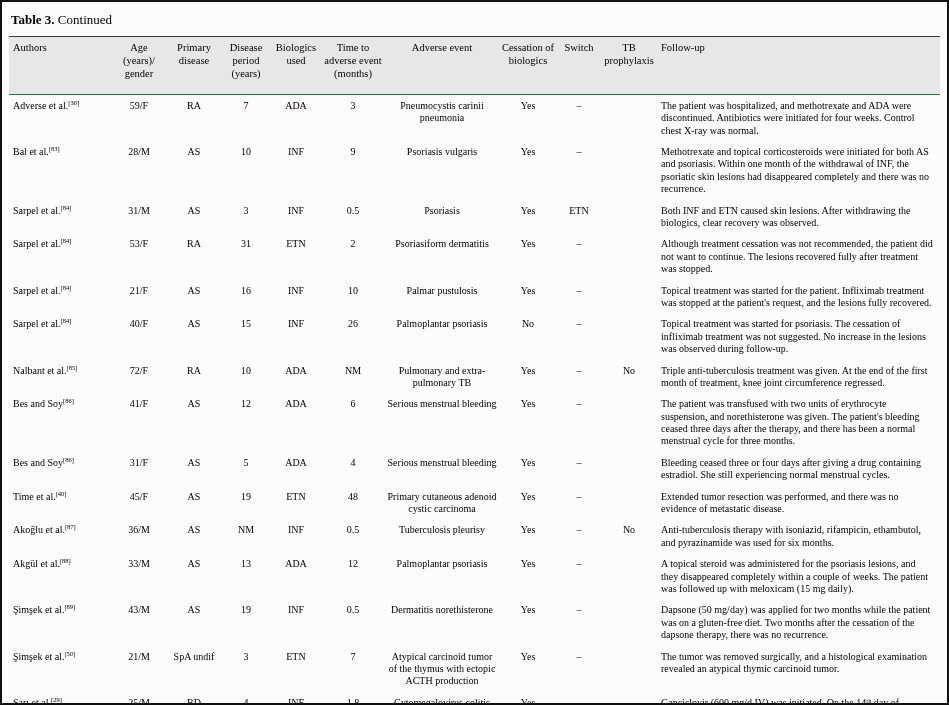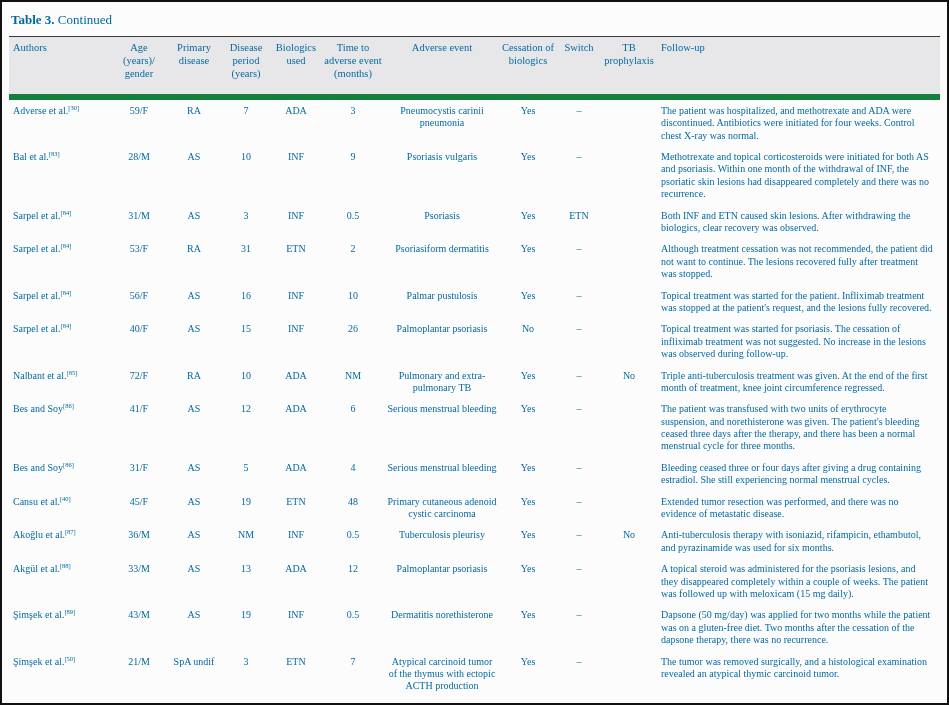--- a/index.html
+++ b/index.html
@@ -1,29 +1,29 @@
 <!DOCTYPE html>
 <html><head>
 <meta charset="utf-8">
 <style>
   html,body{margin:0;padding:0;background:#888;}
   .frame{
     width:949px;height:705px;box-sizing:border-box;
     background:#fcfcfc;border:2px solid #111;
     padding:8px 7px 22px 7px;overflow:hidden;
     font-family:"Liberation Serif","DejaVu Serif",serif;
-    color:#0369a1;
+    color:#000000;
   }
   .title{font-size:13px;padding:2px 2px 8px 2px;}
   .title b{font-weight:bold;}
   table{border-collapse:collapse;width:100%;table-layout:fixed;}
   thead th{
     background:#e7e7ea;
     border-top:1px solid #3a3a3a;
-    border-bottom:6px solid #15803d;
+    border-bottom:1px solid #15803d;
     font-weight:normal;font-size:10.5px;line-height:1.25;
     padding:4px 2px 14px 2px;vertical-align:top;text-align:center;
   }
   thead th.left{text-align:left;padding-left:4px;}
   tbody td{
     font-size:10px;line-height:1.24;vertical-align:top;
     padding:4.5px 2px 4.5px 2px;text-align:center;
   }
   tbody td.left{text-align:left;padding-left:4px;padding-right:6px;}
   tbody tr:last-child td{padding-bottom:10px;}
@@ -119,21 +119,21 @@
           <td>ETN</td>
           <td>2</td>
           <td>Psoriasiform dermatitis</td>
           <td>Yes</td>
           <td>–</td>
           <td></td>
           <td class="left">Although treatment cessation was not recommended, the patient did not want to continue. The lesions recovered fully after treatment was stopped.</td>
         </tr>
         <tr>
           <td class="left"><span>Sarpel et al.</span><sup>[84]</sup></td>
-          <td>56/F</td>
+          <td>21/F</td>
           <td>AS</td>
           <td>16</td>
           <td>INF</td>
           <td>10</td>
           <td>Palmar pustulosis</td>
           <td>Yes</td>
           <td>–</td>
           <td></td>
           <td class="left">Topical treatment was started for the patient. Infliximab treatment was stopped at the patient's request, and the lesions fully recovered.</td>
         </tr>
@@ -183,21 +183,21 @@
           <td>5</td>
           <td>ADA</td>
           <td>4</td>
           <td>Serious menstrual bleeding</td>
           <td>Yes</td>
           <td>–</td>
           <td></td>
           <td class="left">Bleeding ceased three or four days after giving a drug containing estradiol. She still experiencing normal menstrual cycles.</td>
         </tr>
         <tr>
-          <td class="left"><span>Cansu et al.</span><sup>[40]</sup></td>
+          <td class="left"><span>Time et al.</span><sup>[40]</sup></td>
           <td>45/F</td>
           <td>AS</td>
           <td>19</td>
           <td>ETN</td>
           <td>48</td>
           <td>Primary cutaneous adenoid cystic carcinoma</td>
           <td>Yes</td>
           <td>–</td>
           <td></td>
           <td class="left">Extended tumor resection was performed, and there was no evidence of metastatic disease.</td>

